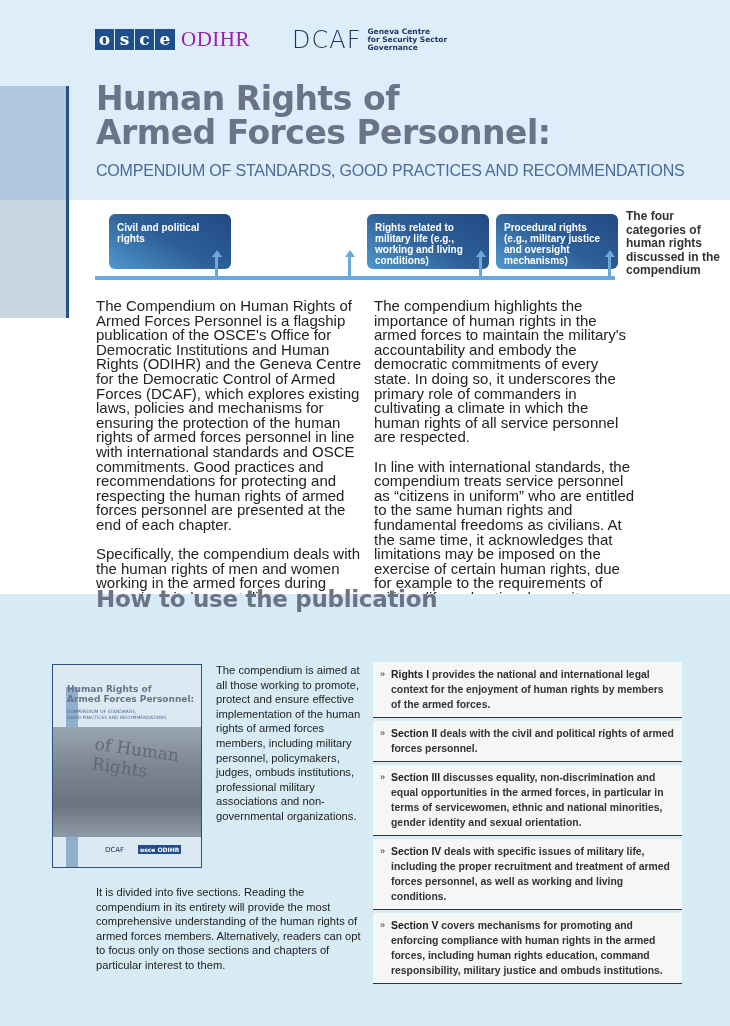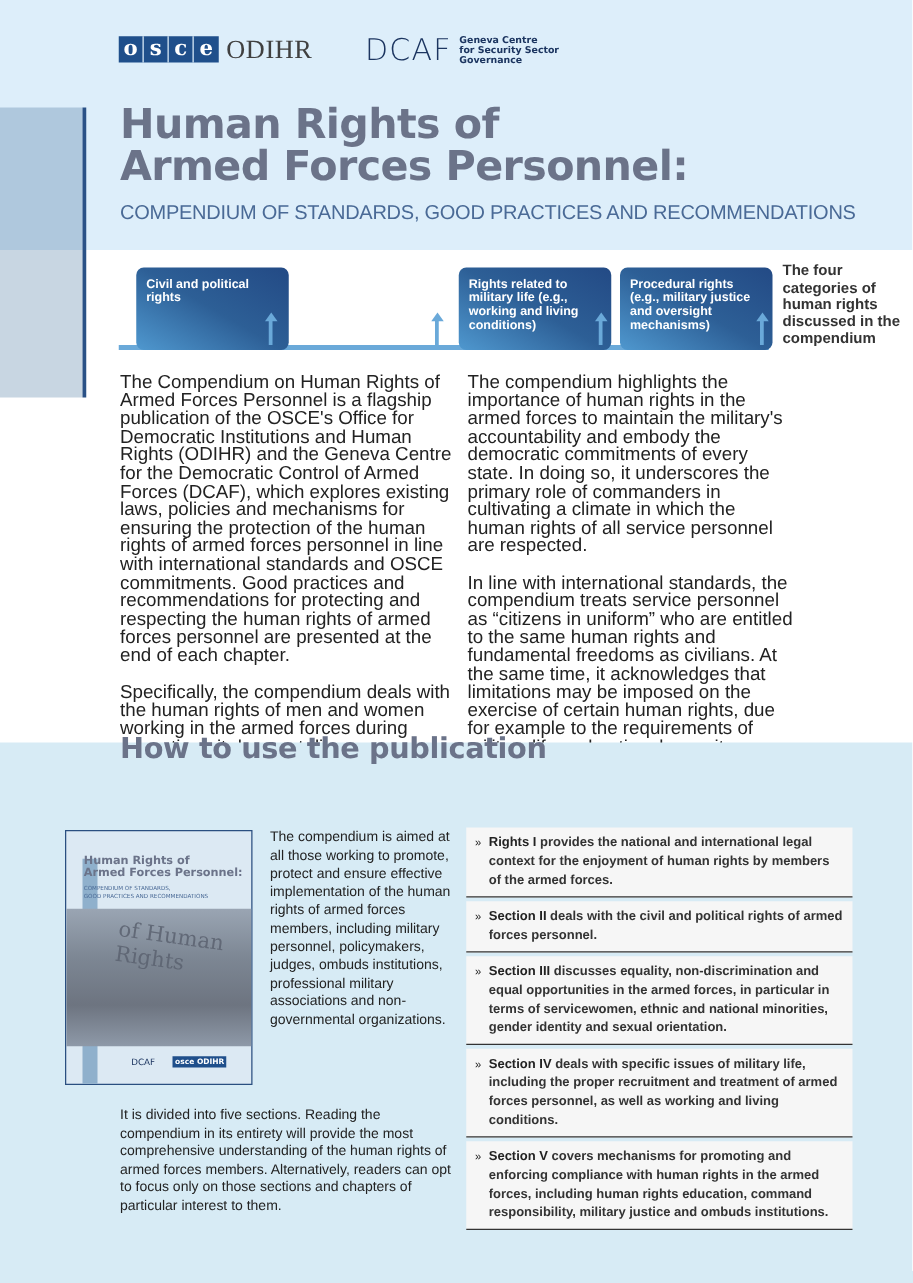--- a/index.html
+++ b/index.html
@@ -7,31 +7,31 @@
 
   .header-band { position: absolute; left: 0; top: 0; width: 730px; height: 200px; background: #ddeefa; }
   .left-block-top { position: absolute; left: 0; top: 86px; width: 66px; height: 114px; background: #afc8dd; }
   .left-block-bottom { position: absolute; left: 0; top: 200px; width: 66px; height: 118px; background: #c8d6e2; }
   .left-rule { position: absolute; left: 66px; top: 86px; width: 3px; height: 232px; background: #2a5186; }
 
   .logo-osce { position: absolute; left: 95px; top: 28px; height: 22px; display: flex; align-items: center; }
   .osce-box { display: flex; background: #1f4f8b; height: 21px; }
   .osce-letter { color: #fff; font-family: "DejaVu Serif", serif; font-weight: bold; font-size: 17px; width: 20px; text-align: center; line-height: 21px; border-right: 1px solid #ddeefa; }
   .osce-letter:last-child { border-right: none; }
-  .odihr { font-family: "Liberation Serif", serif; font-size: 21px; color: #404040; margin-left: 6px; letter-spacing: 0.5px; }
+  .odihr { font-family: "Liberation Serif", serif; font-size: 21px; color: #a21caf; margin-left: 6px; letter-spacing: 0.5px; }
   .logo-dcaf { position: absolute; left: 292px; top: 26px; display: flex; align-items: center; }
   .dcaf-mark { font-family: "DejaVu Sans", sans-serif; font-weight: 300; font-size: 24px; color: #1c3560; letter-spacing: 1px; }
   .dcaf-sub { font-size: 7.5px; line-height: 8px; color: #1c3560; margin-left: 6px; font-weight: bold; }
 
   .title { position: absolute; left: 96px; top: 82px; font-family: "DejaVu Sans", sans-serif; font-weight: bold; font-size: 33px; line-height: 34px; color: #6b7389; letter-spacing: -0.5px; }
   .subtitle { position: absolute; left: 96px; top: 162px; font-family: "Liberation Sans", sans-serif; font-size: 16px; color: #4a6a96; letter-spacing: -0.2px; }
 
   .cat-row { position: absolute; left: 95px; top: 200px; width: 635px; height: 90px; }
   .cat-line { position: absolute; left: 0; top: 76px; width: 520px; height: 4px; background: #6aa9d9; }
-  .cat-box { position: absolute; top: 14px; width: 122px; height: 66px; border-radius: 6px; background: linear-gradient(30deg, #4f98cf 0%, #2d5f96 50%, #234a85 100%); color: #fff; font-family: "Liberation Sans", sans-serif; font-weight: bold; font-size: 10px; line-height: 11px; padding: 8px 8px; }
+  .cat-box { position: absolute; top: 14px; width: 122px; height: 55px; border-radius: 6px; background: linear-gradient(30deg, #4f98cf 0%, #2d5f96 50%, #234a85 100%); color: #fff; font-family: "Liberation Sans", sans-serif; font-weight: bold; font-size: 10px; line-height: 11px; padding: 8px 8px; }
   .cat-stem { position: absolute; width: 3px; background: #6aa9d9; top: 54px; height: 22px; }
   .cat-arrow { position: absolute; top: 50px; width: 0; height: 0; border-left: 5px solid transparent; border-right: 5px solid transparent; border-bottom: 7px solid #6aa9d9; }
   .cat-caption { position: absolute; left: 531px; top: 10px; font-family: "Liberation Sans", sans-serif; font-weight: bold; font-size: 12px; line-height: 13.5px; color: #333; width: 100px; }
 
   .body-col { position: absolute; font-family: "Liberation Sans", sans-serif; font-size: 15px; line-height: 14.6px; color: #222; }
   .body-col p { margin-bottom: 14.6px; }
 
   .how-band { position: absolute; left: 0; top: 594px; width: 730px; height: 432px; background: #d7ebf5; }
   .how-title { position: absolute; left: 96px; top: 586px; font-family: "DejaVu Sans", sans-serif; font-weight: bold; font-size: 23px; color: #6b7389; letter-spacing: -0.3px; }
 

